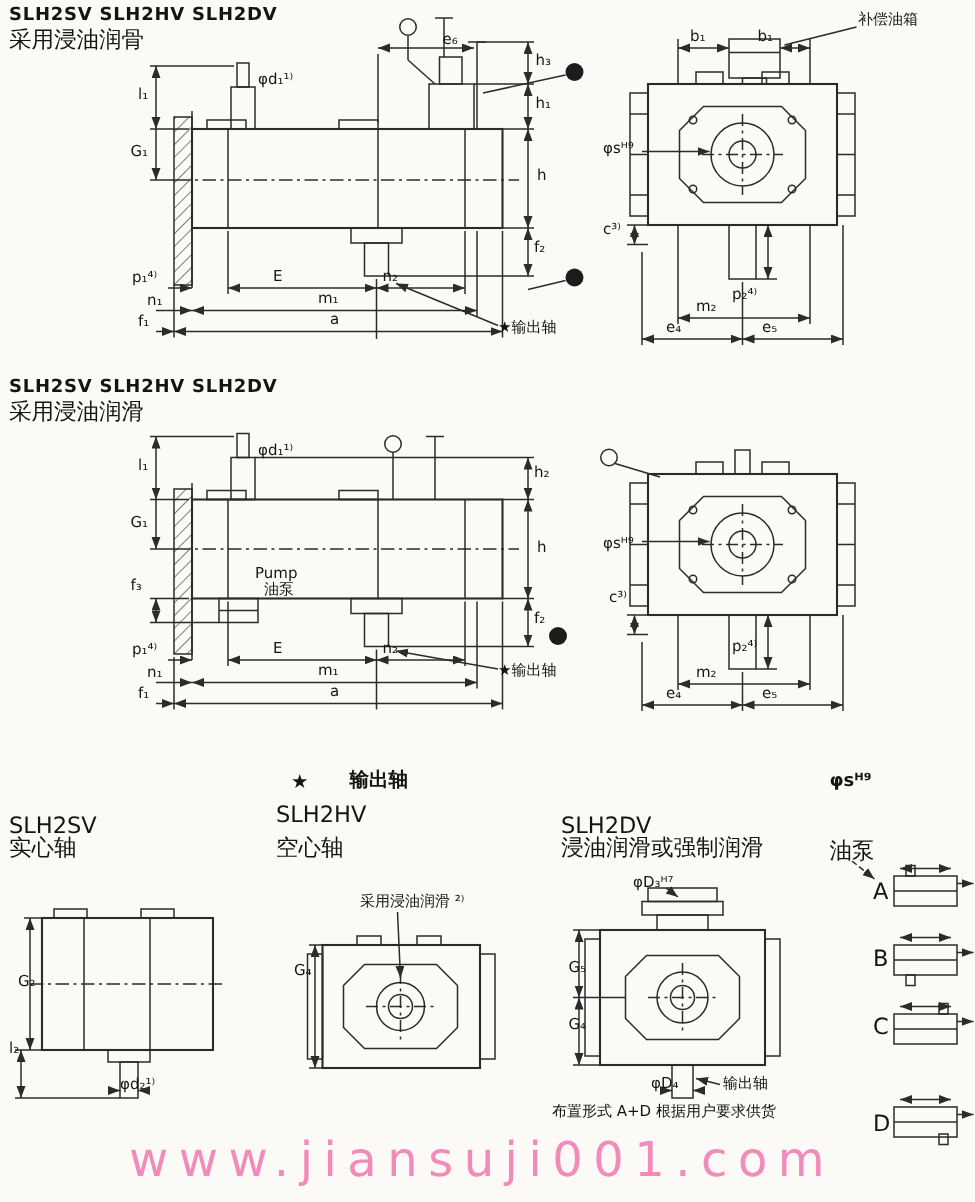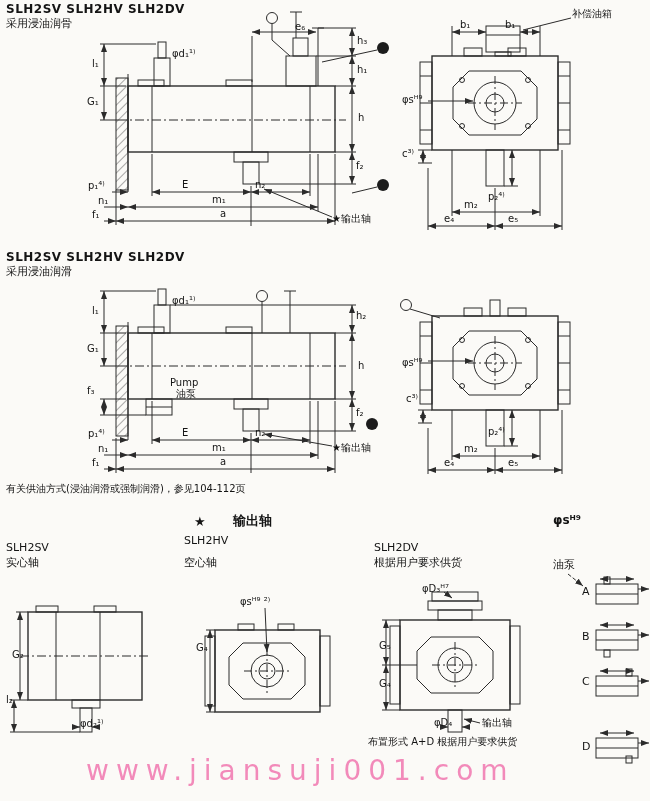--- a/index.html
+++ b/index.html
@@ -2,26 +2,26 @@
 <html><head>
 <meta charset="utf-8">
 <style>
   *{margin:0;padding:0;box-sizing:border-box}
   html,body{width:650px;height:801px}
   body{font-family:"DejaVu Sans",sans-serif;background:#fff}
   #page{position:relative;width:650px;height:801px;background:#fbfaf7;overflow:hidden;color:#141414}
   #art{position:absolute;left:0;top:0}
   .lbl{position:absolute;font-size:10px;line-height:1.15;white-space:nowrap;color:#141414}
   .title{font-weight:700;font-size:12px;letter-spacing:.5px}
-  .sub{font-size:11px}
+  .sub{font-size:15px}
   .b{font-weight:700}
   .s12{font-size:12px}
   .s13{font-size:13px}
   .note{font-size:10px}
-  .watermark{position:absolute;left:86px;top:754px;font-size:28px;letter-spacing:7px;
+  .watermark{position:absolute;left:86px;top:754px;font-size:32px;letter-spacing:7px;
     color:rgba(240,110,170,.8);font-family:"DejaVu Sans",sans-serif}
 </style>
 </head>
 <body>
 
 <div id="page">
 
   <svg id="art" width="650" height="801" viewBox="0 0 650 801">
     <defs>
       <pattern id="hatch" width="6" height="6" patternUnits="userSpaceOnUse" patternTransform="rotate(45)">
@@ -377,38 +377,37 @@
   <div class="lbl" style="left:220px;top:456px">a</div>
   <div class="lbl" style="left:332px;top:442px">★输出轴</div>
 
   <div class="lbl" style="left:402px;top:357px">φsᴴ⁹</div>
   <div class="lbl" style="left:406px;top:393px">c³⁾</div>
   <div class="lbl" style="left:488px;top:426px">p₂⁴⁾</div>
   <div class="lbl" style="left:464px;top:443px">m₂</div>
   <div class="lbl" style="left:444px;top:457px">e₄</div>
   <div class="lbl" style="left:508px;top:457px">e₅</div>
 
-  <div class="lbl note" style="left:6px;top:483px">有关供油方式(浸油润滑或强制润滑)，参见104-112页</div>
 
   <div class="lbl b s13" style="left:194px;top:515px">★</div>
   <div class="lbl b s13" style="left:233px;top:514px">输出轴</div>
   <div class="lbl b s12" style="left:553px;top:514px">φsᴴ⁹</div>
   <div class="lbl sub" style="left:553px;top:559px">油泵</div>
 
   <div class="lbl sub" style="left:6px;top:542px">SLH2SV</div>
   <div class="lbl sub" style="left:6px;top:557px">实心轴</div>
   <div class="lbl sub" style="left:184px;top:535px">SLH2HV</div>
   <div class="lbl sub" style="left:184px;top:557px">空心轴</div>
   <div class="lbl sub" style="left:374px;top:542px">SLH2DV</div>
-  <div class="lbl sub" style="left:374px;top:557px">根据用户要求供货</div>
+  <div class="lbl sub" style="left:374px;top:557px">浸油润滑或强制润滑</div>
 
   <div class="lbl" style="left:12px;top:649px">G₂</div>
   <div class="lbl" style="left:6px;top:694px">l₂</div>
   <div class="lbl" style="left:80px;top:718px">φd₂¹⁾</div>
-  <div class="lbl" style="left:240px;top:596px">φsᴴ⁹ ²⁾</div>
+  <div class="lbl" style="left:240px;top:596px">采用浸油润滑 ²⁾</div>
   <div class="lbl" style="left:196px;top:642px">G₄</div>
   <div class="lbl" style="left:422px;top:583px">φD₃ᴴ⁷</div>
   <div class="lbl" style="left:379px;top:640px">G₅</div>
   <div class="lbl" style="left:379px;top:678px">G₄</div>
   <div class="lbl" style="left:434px;top:717px">φD₄</div>
   <div class="lbl" style="left:482px;top:717px">输出轴</div>
 
   <div class="lbl note" style="left:368px;top:736px">布置形式 A+D 根据用户要求供货</div>
 
   <div class="lbl sub" style="left:582px;top:586px">A</div>

